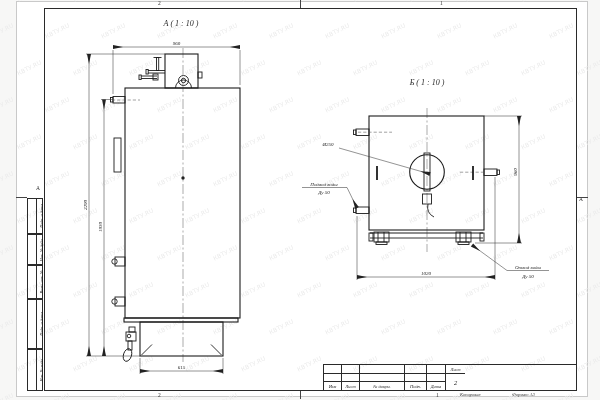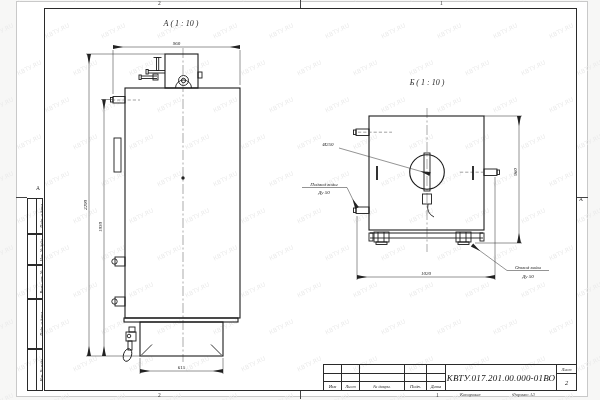--- a/index.html
+++ b/index.html
@@ -246,21 +246,20 @@
       <div class="tb-c w5"></div>
     </div>
     <div class="tb-row">
       <div class="tb-c w1">Изм</div>
       <div class="tb-c w2">Лист</div>
       <div class="tb-c w3">№ докум.</div>
       <div class="tb-c w4">Подп.</div>
       <div class="tb-c w5">Дата</div>
     </div>
   </div>
-  <div class="tb-doc">КВТУ.017.201.00.000-01ВО</div>
   <div class="tb-sheet">
     <div class="hd">Лист</div>
     <div class="val">2</div>
   </div>
 </div>
 
 <div class="abs footer-txt" style="left:460px;top:392px;">Копировал</div>
 <div class="abs footer-txt" style="left:512px;top:392px;">Формат А3</div>
 
 <svg id="drawing" class="abs" viewBox="0 0 600 400">

